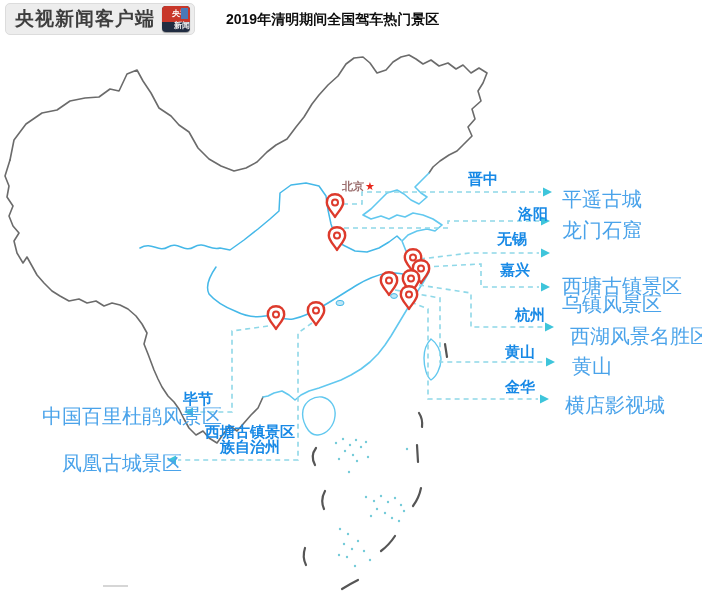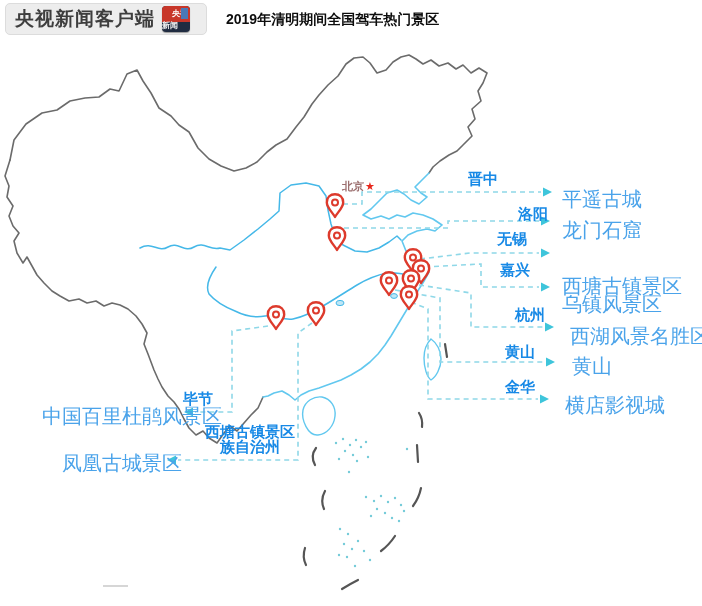--- a/index.html
+++ b/index.html
@@ -6,29 +6,29 @@
   body{
     width:702px;height:606px;background:#ffffff;position:relative;overflow:hidden;
     font-family:"Liberation Sans","DejaVu Sans",sans-serif;
   }
   .stage{position:absolute;inset:0;}
   svg.map{position:absolute;left:0;top:0;}
   
   .header-pill{
     position:absolute;left:5px;top:3px;height:32px;
     background:#ededed;border:1px solid #dcdcdc;border-radius:5px;
-    display:flex;align-items:center;padding:0 16px 0 9px;gap:7px;box-sizing:border-box;
+    display:flex;align-items:center;padding:0 4px 0 9px;gap:7px;box-sizing:border-box;
   }
   .app-name{font-size:19px;font-weight:bold;color:#3e3e3e;letter-spacing:1px;white-space:nowrap;}
   .badge{width:28px;height:26px;border-radius:4px;position:relative;overflow:hidden;
     background:#202c41;box-shadow:0 1px 1px rgba(0,0,0,.35);flex:0 0 auto;}
   .badge::after{content:"";position:absolute;right:2px;top:2px;width:7px;height:11px;background:#4a79b8;}
   .badge-top{position:absolute;left:0;top:0;width:36px;height:16px;background:#c8372a;
     color:#fff;font-size:8px;font-weight:bold;line-height:16px;text-align:center;letter-spacing:0;}
-  .badge-bottom{position:absolute;left:0;bottom:1px;width:100%;text-align:left;
+  .badge-bottom{position:absolute;left:0;bottom:1px;width:100%;text-align:right;
     color:#f5f5f5;font-size:8px;font-weight:bold;}
   .title{position:absolute;left:226px;top:11px;font-size:14px;font-weight:bold;color:#0d0d0d;white-space:nowrap;}
   
   .city{position:absolute;font-weight:bold;font-size:15px;color:#1789e6;white-space:nowrap;}
   .scenic{position:absolute;font-size:20px;color:#4aa3ea;white-space:nowrap;}
   .beijing{position:absolute;left:342px;top:179px;font-size:11px;font-weight:bold;color:#9c6f6f;white-space:nowrap;}
   .beijing .star{color:#e8271c;margin-left:1px;font-size:11px;}
   .xiangxi-block{width:102px;text-align:center;line-height:15px;}
 </style>
 </head>

